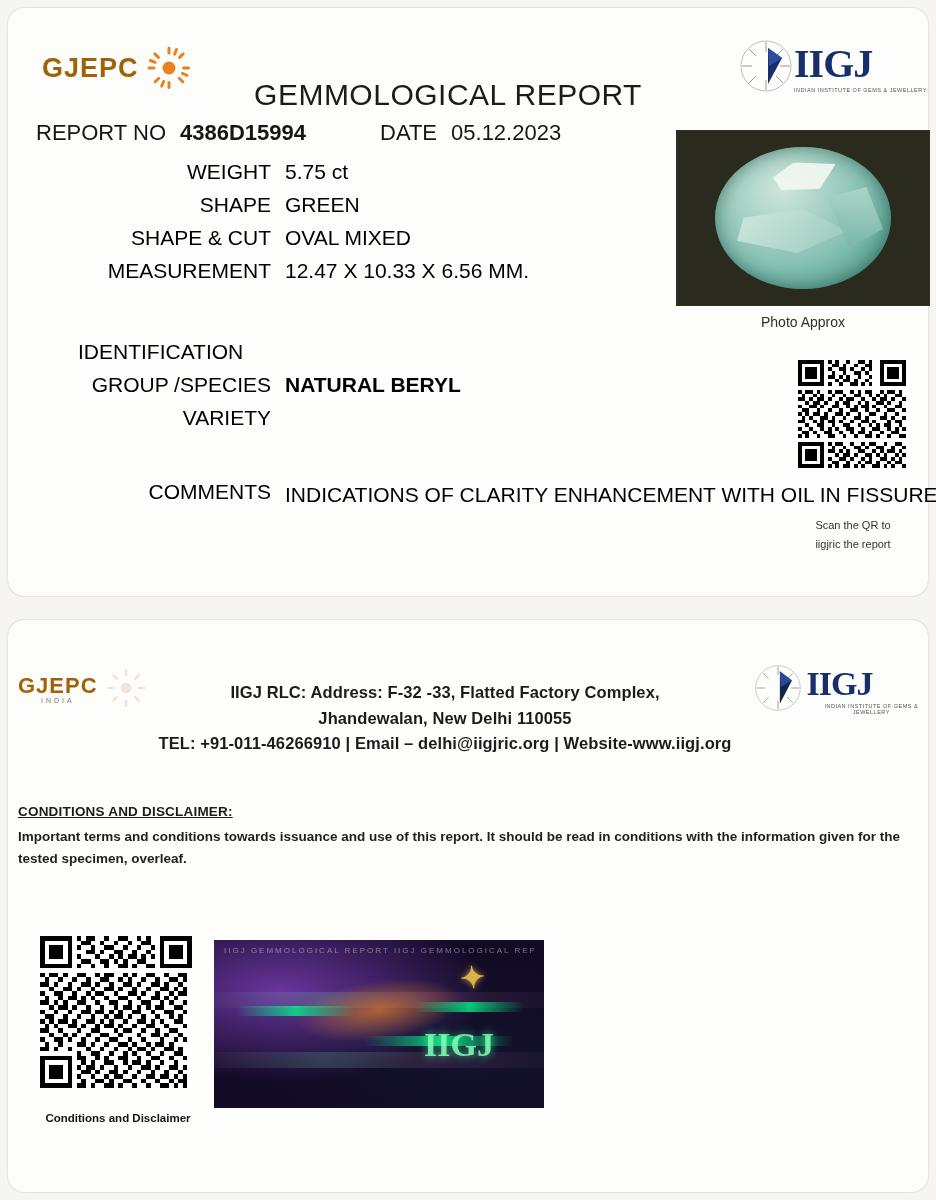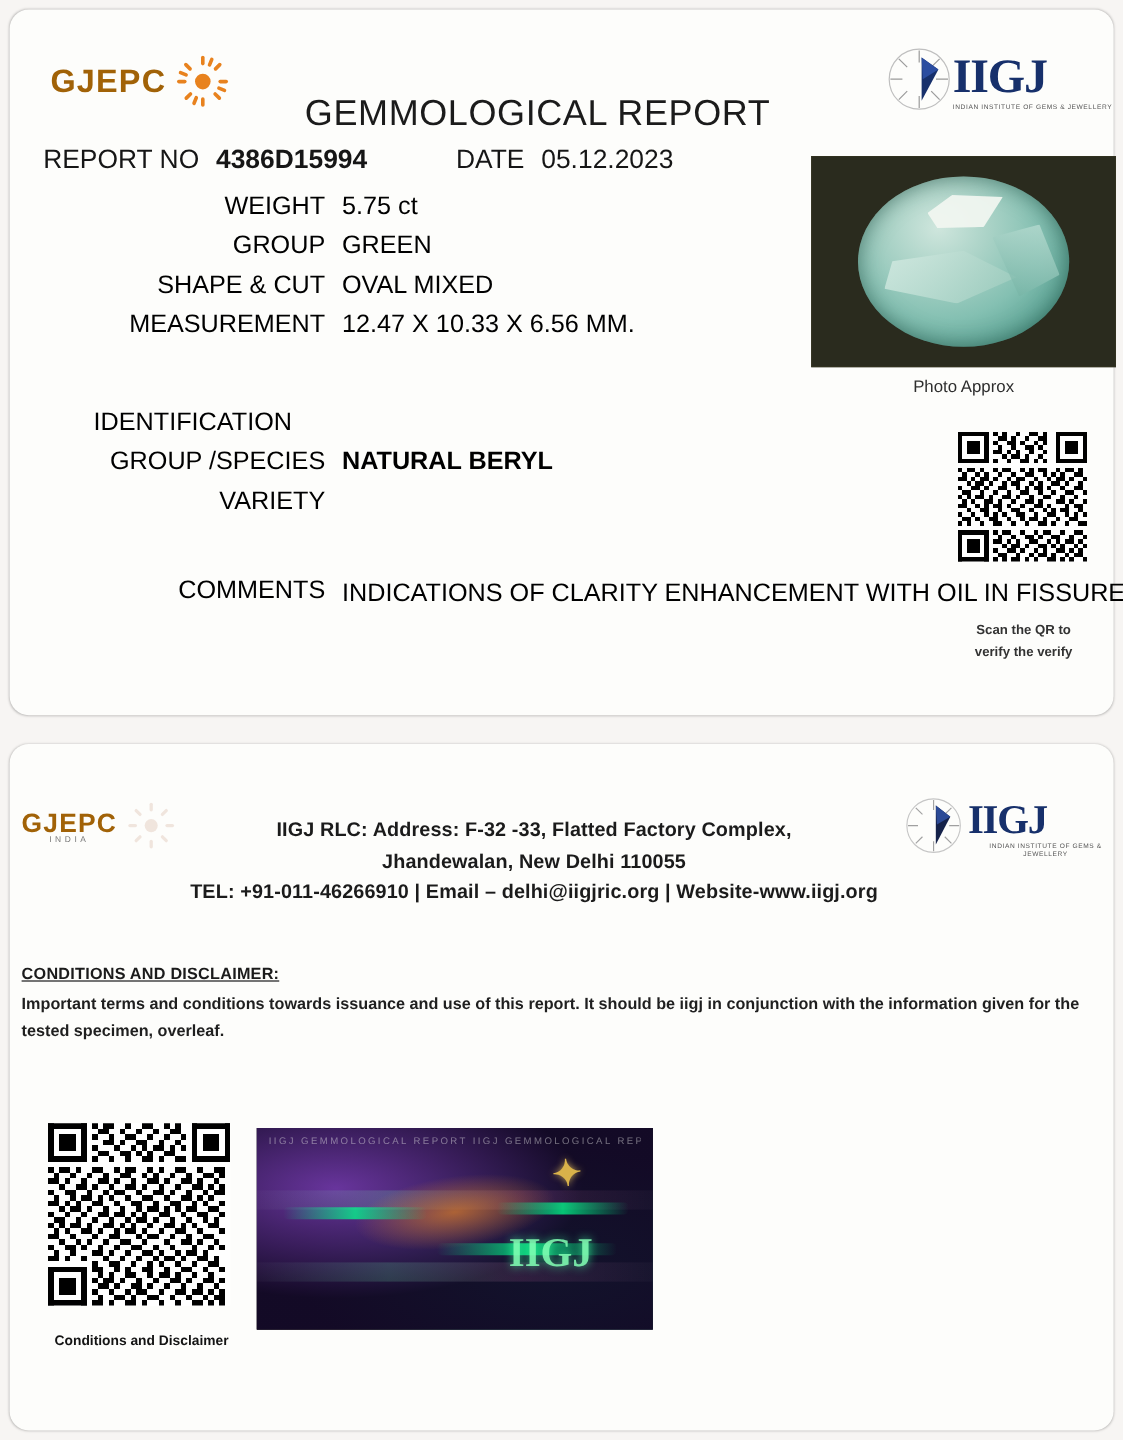--- a/index.html
+++ b/index.html
@@ -186,21 +186,20 @@
   }
   #qr-top { left: 790px; top: 352px; width: 108px; height: 108px; }
   #qr-scan-text {
     position: absolute;
     left: 770px; top: 508px;
     width: 150px;
     text-align: center;
     font-size: 11px;
     color: #333;
     line-height: 1.7;
-    font-weight: bold;
   }
 
   
   #addr {
     position: absolute;
     left: 140px; top: 680px;
     width: 610px;
     text-align: center;
     font-size: 16.5px;
     font-weight: bold;
@@ -356,21 +355,21 @@
       <span class="lbl">DATE</span>
       <span class="val">05.12.2023</span>
     </div>
 
     <div class="fieldblock" style="top:152px;">
       <div class="fieldrow">
         <span class="lbl">WEIGHT</span>
         <span class="val">5.75 ct</span>
       </div>
       <div class="fieldrow">
-        <span class="lbl">GROUP</span>
+        <span class="lbl">SHAPE</span>
         <span class="val">GREEN</span>
       </div>
       <div class="fieldrow">
         <span class="lbl">SHAPE &amp; CUT</span>
         <span class="val">OVAL MIXED</span>
       </div>
       <div class="fieldrow">
         <span class="lbl">MEASUREMENT</span>
         <span class="val">12.47 X 10.33 X 6.56 MM.</span>
       </div>
@@ -635,21 +634,21 @@
             <rect x="17" y="28" width="1" height="1"></rect>
             <rect x="20" y="28" width="2" height="1"></rect>
             <rect x="23" y="28" width="1" height="1"></rect>
             <rect x="25" y="28" width="1" height="1"></rect>
             <rect x="28" y="28" width="1" height="1"></rect>
         </g>
       </svg>
     </div>
     <div id="qr-scan-text">
       <div>Scan the QR to</div>
-      <div>verify the verify</div>
+      <div>iigjric the report</div>
     </div>
   </div>
 
   <div class="card" id="card-bottom"></div>
 
   <div class="gjepc" id="gjepc-bottom">
     <div>
       <div class="word">GJEPC</div>
       <div class="sub">INDIA</div>
     </div>
@@ -699,21 +698,21 @@
   <div id="addr">
     <div>
       <span class="u">IIGJ RLC:</span>
       <span>Address: F-32 -33, Flatted Factory Complex,</span>
     </div>
     <div>Jhandewalan, New Delhi 110055</div>
     <div>TEL: +91-011-46266910 | Email – delhi@iigjric.org | Website-www.iigj.org</div>
   </div>
 
   <div id="cond-head">CONDITIONS AND DISCLAIMER:</div>
-  <div id="cond-body">Important terms and conditions towards issuance and use of this report. It should be iigj in conjunction with the information given for the tested specimen, overleaf.</div>
+  <div id="cond-body">Important terms and conditions towards issuance and use of this report. It should be read in conditions with the information given for the tested specimen, overleaf.</div>
 
   <div class="qr" id="qr-bottom">
     <svg width="152" height="152" viewBox="0 0 33 33" shape-rendering="crispEdges" aria-hidden="true">
       <rect width="33" height="33" fill="#fff"></rect>
       <g fill="#000">
         <rect x="0" y="0" width="7" height="1"></rect>
           <rect x="0" y="6" width="7" height="1"></rect>
         <rect x="0" y="0" width="1" height="7"></rect>
           <rect x="6" y="0" width="1" height="7"></rect>
         <rect x="2" y="2" width="3" height="3"></rect>

